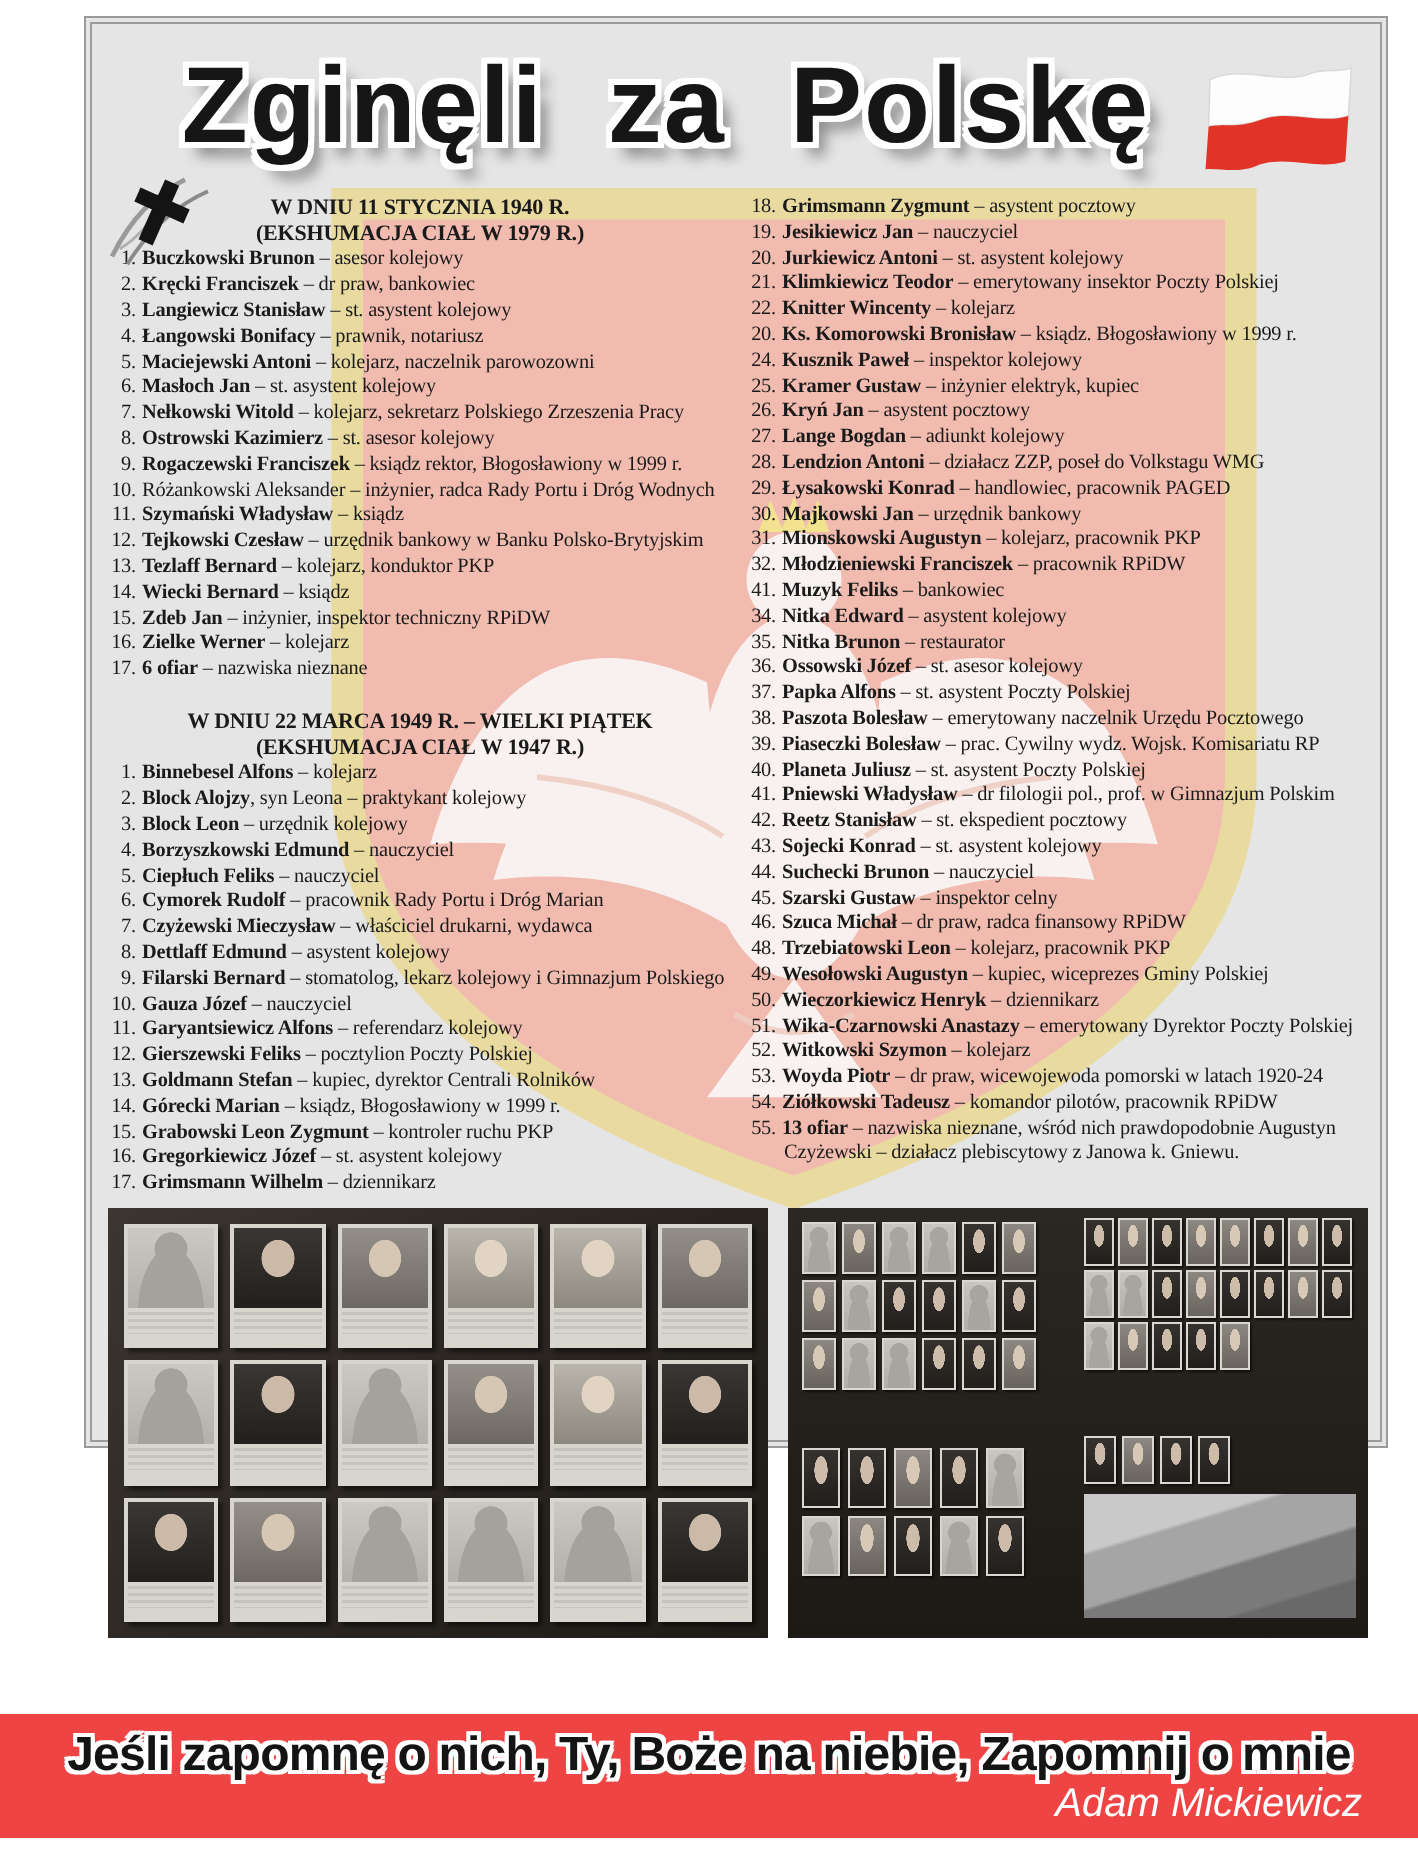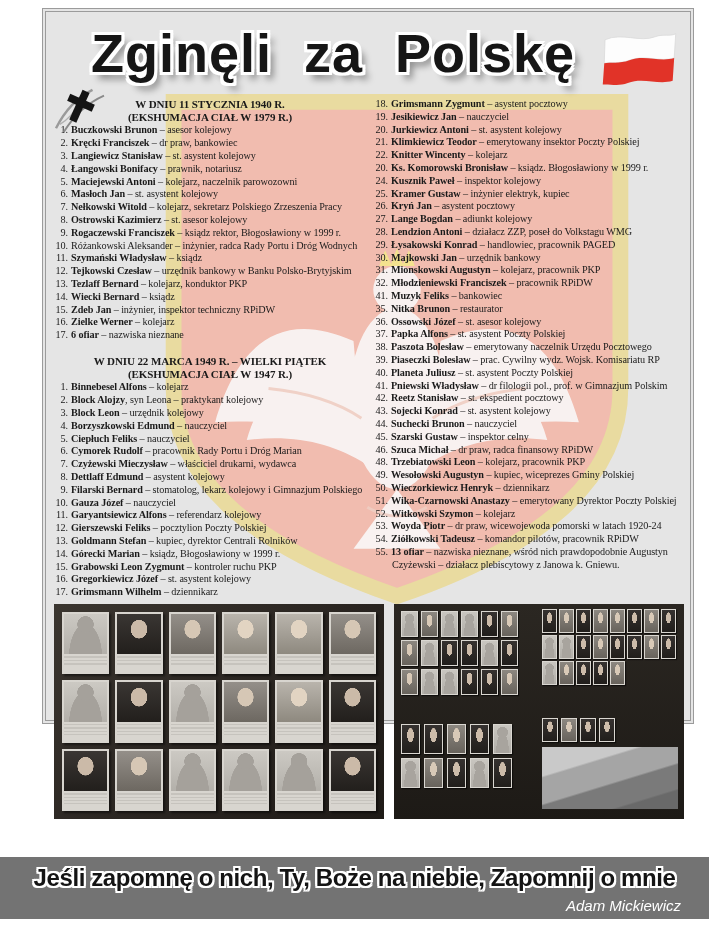--- a/index.html
+++ b/index.html
@@ -90,21 +90,21 @@
   .quote{
     position:absolute; left:0; right:0; top:7px; text-align:center;
     font-family:"Liberation Sans", sans-serif; font-weight:bold; font-size:24px;
     letter-spacing:-0.4px; color:#141414;
     text-shadow:
       -2px -2px 0 #fff, 2px -2px 0 #fff, -2px 2px 0 #fff, 2px 2px 0 #fff,
       -2px 0 0 #fff, 2px 0 0 #fff, 0 -2px 0 #fff, 0 2px 0 #fff;
   }
   .author{
     position:absolute; right:28px; bottom:5px; color:#ffffff;
-    font-family:"Liberation Sans", sans-serif; font-style:italic; font-size:15px;
+    font-family:"Liberation Sans", sans-serif; font-style:italic; font-size:20px;
   }
 </style>
 </head>
 <body>
 
 <div class="frame">
 
   <div class="title">Zginęli za Polskę</div>
 
   <svg class="flag" viewBox="0 0 100 72" aria-hidden="true">
@@ -193,20 +193,21 @@
       <div class="item"><span class="num">24.</span><span class="name">Kusznik Paweł</span><span> – inspektor kolejowy</span></div>
       <div class="item"><span class="num">25.</span><span class="name">Kramer Gustaw</span><span> – inżynier elektryk, kupiec</span></div>
       <div class="item"><span class="num">26.</span><span class="name">Kryń Jan</span><span> – asystent pocztowy</span></div>
       <div class="item"><span class="num">27.</span><span class="name">Lange Bogdan</span><span> – adiunkt kolejowy</span></div>
       <div class="item"><span class="num">28.</span><span class="name">Lendzion Antoni</span><span> – działacz ZZP, poseł do Volkstagu WMG</span></div>
       <div class="item"><span class="num">29.</span><span class="name">Łysakowski Konrad</span><span> – handlowiec, pracownik PAGED</span></div>
       <div class="item"><span class="num">30.</span><span class="name">Majkowski Jan</span><span> – urzędnik bankowy</span></div>
       <div class="item"><span class="num">31.</span><span class="name">Mionskowski Augustyn</span><span> – kolejarz, pracownik PKP</span></div>
       <div class="item"><span class="num">32.</span><span class="name">Młodzieniewski Franciszek</span><span> – pracownik RPiDW</span></div>
       <div class="item"><span class="num">41.</span><span class="name">Muzyk Feliks</span><span> – bankowiec</span></div>
+      <div class="item"><span class="num">34.</span><span class="name">Nitka Edward</span><span> – asystent kolejowy</span></div>
       <div class="item"><span class="num">35.</span><span class="name">Nitka Brunon</span><span> – restaurator</span></div>
       <div class="item"><span class="num">36.</span><span class="name">Ossowski Józef</span><span> – st. asesor kolejowy</span></div>
       <div class="item"><span class="num">37.</span><span class="name">Papka Alfons</span><span> – st. asystent Poczty Polskiej</span></div>
       <div class="item"><span class="num">38.</span><span class="name">Paszota Bolesław</span><span> – emerytowany naczelnik Urzędu Pocztowego</span></div>
       <div class="item"><span class="num">39.</span><span class="name">Piaseczki Bolesław</span><span> – prac. Cywilny wydz. Wojsk. Komisariatu RP</span></div>
       <div class="item"><span class="num">40.</span><span class="name">Planeta Juliusz</span><span> – st. asystent Poczty Polskiej</span></div>
       <div class="item"><span class="num">41.</span><span class="name">Pniewski Władysław</span><span> – dr filologii pol., prof. w Gimnazjum Polskim</span></div>
       <div class="item"><span class="num">42.</span><span class="name">Reetz Stanisław</span><span> – st. ekspedient pocztowy</span></div>
       <div class="item"><span class="num">43.</span><span class="name">Sojecki Konrad</span><span> – st. asystent kolejowy</span></div>
       <div class="item"><span class="num">44.</span><span class="name">Suchecki Brunon</span><span> – nauczyciel</span></div>
@@ -463,16 +464,16 @@
         </div>
         <div class="mini">
           <div class="mpic m1"></div>
         </div>
         <div class="sea"></div>
       </div>
   </div>
 
 </div>
 
-<div class="banner" style="background: #737373;">
+<div class="banner" style="background: #ef4444;">
   <div class="quote">Jeśli zapomnę o nich, Ty, Boże na niebie, Zapomnij o mnie</div>
   <div class="author">Adam Mickiewicz</div>
 </div>
 
 </body></html>

